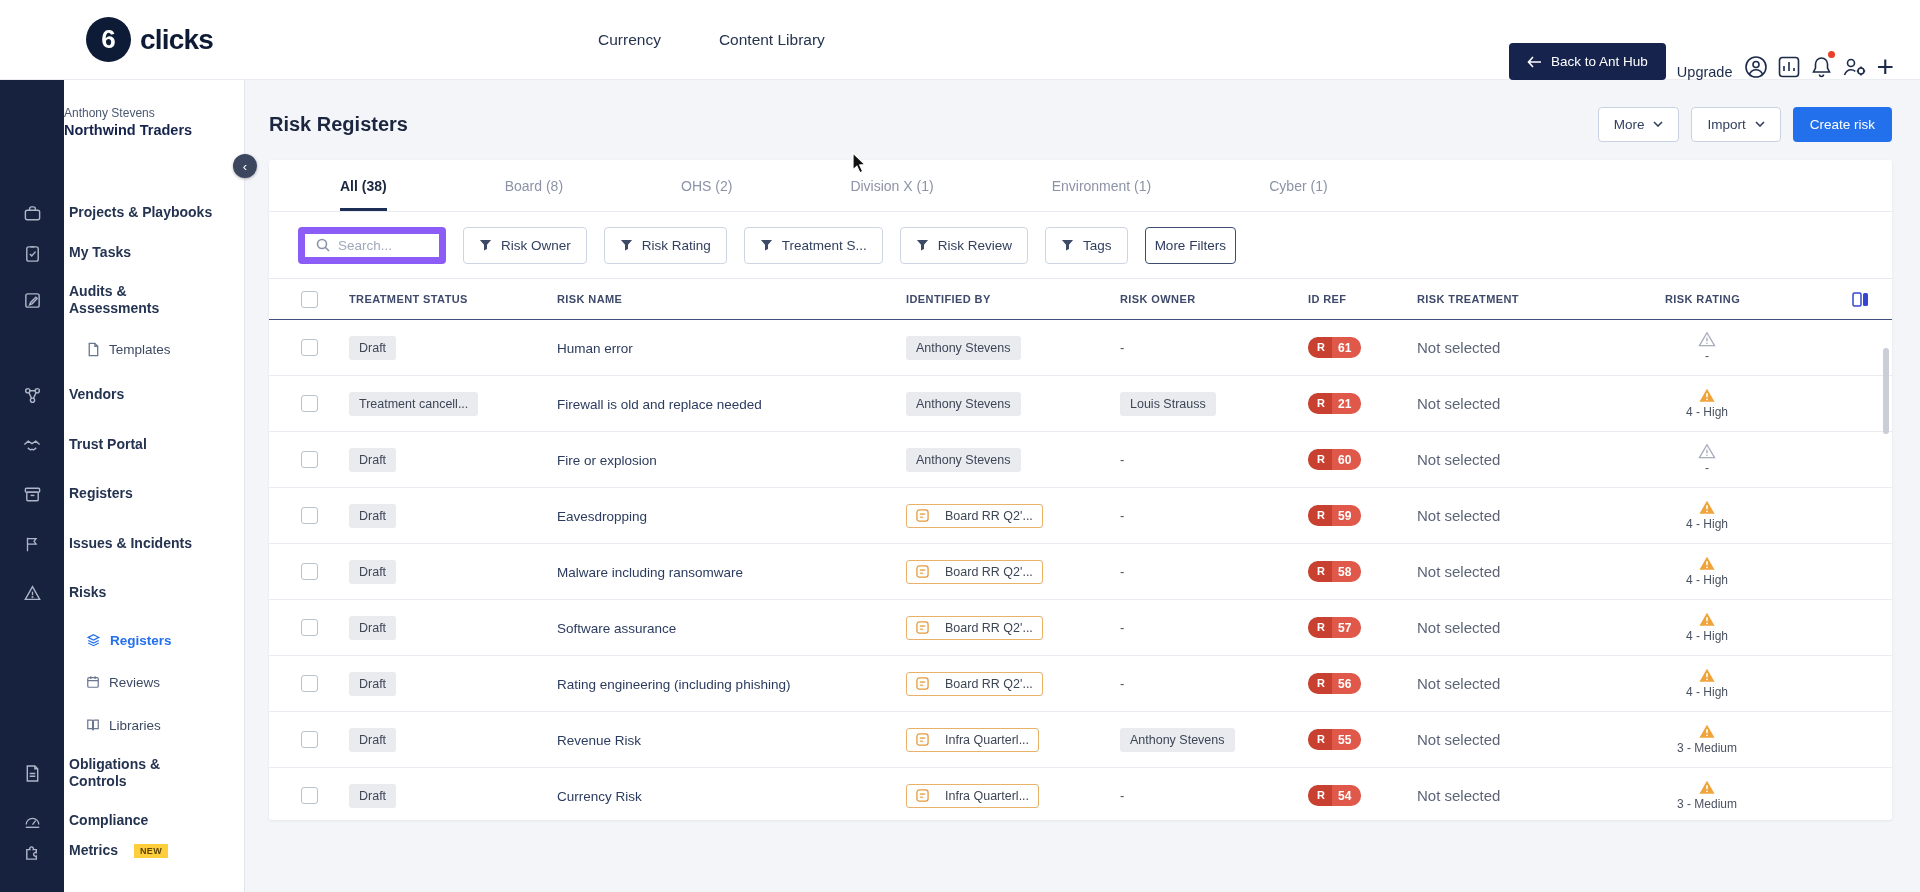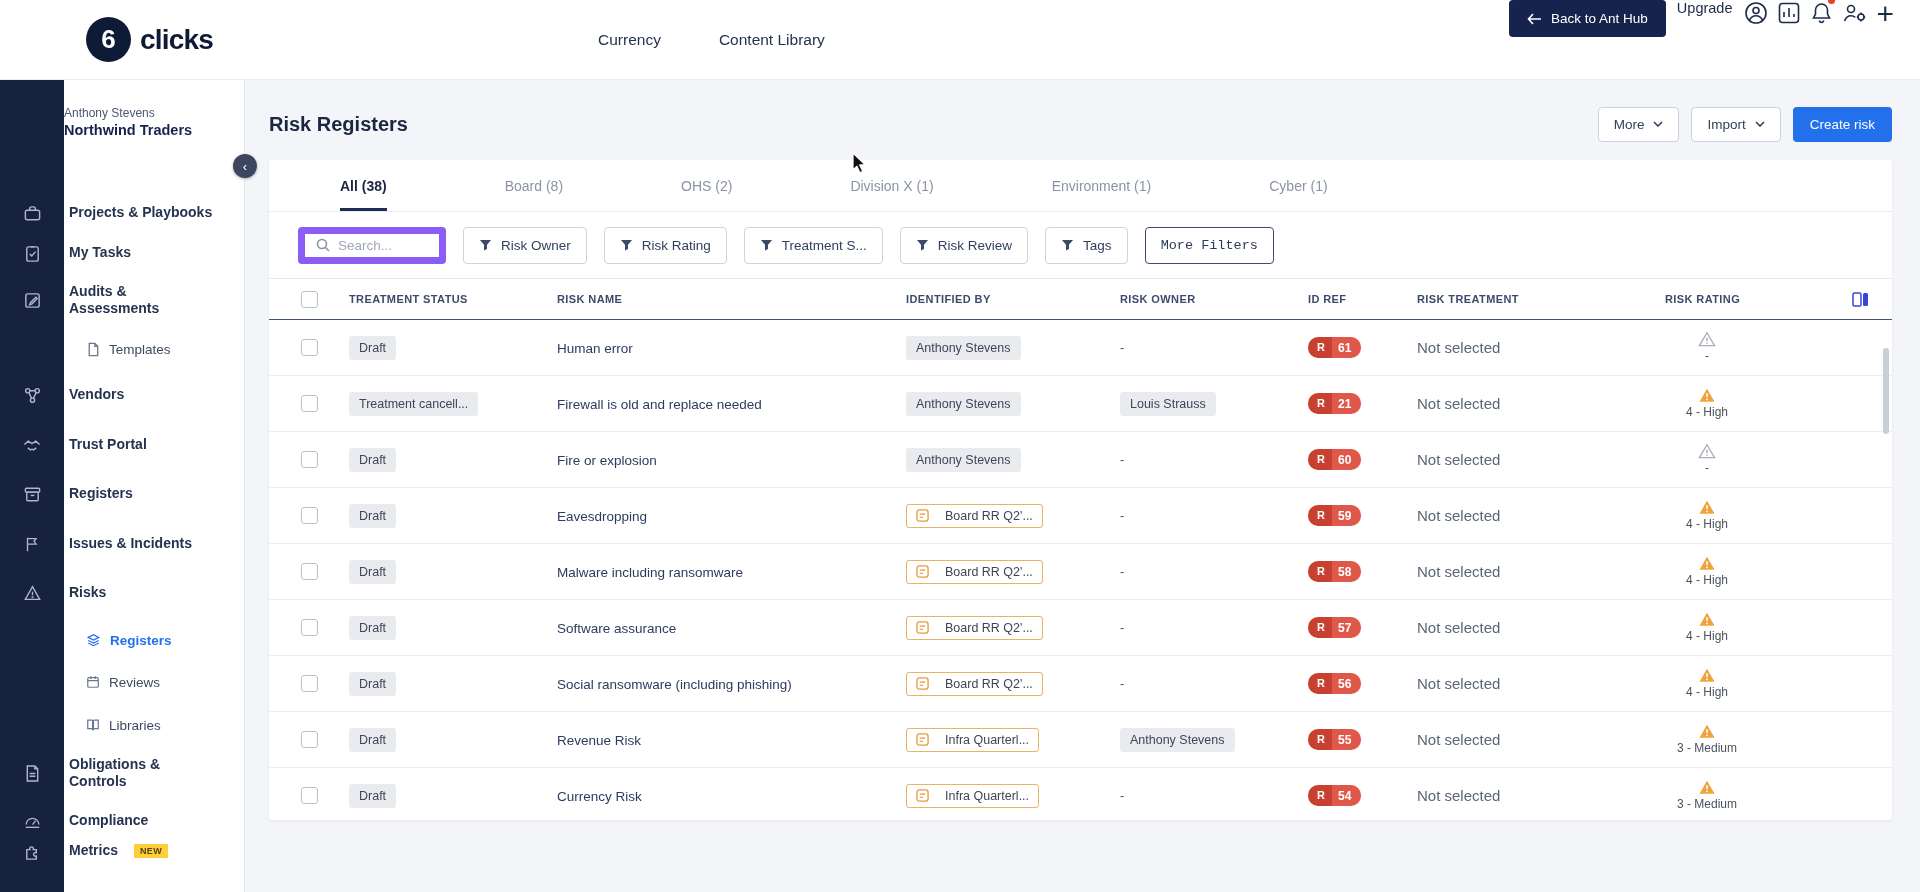--- a/index.html
+++ b/index.html
@@ -9,21 +9,21 @@
 
   
   .hdr { position:absolute; top:0; left:0; width:1920px; height:80px; background:#fff;
     border-bottom:1px solid #ebedf2; z-index:30; }
   .logo { position:absolute; left:86px; top:17px; display:flex; align-items:center; gap:9px; cursor:pointer; }
   .logo-c { width:45px; height:45px; border-radius:50%; background:#0e1b36; color:#fff;
     font-size:26px; font-weight:bold; display:flex; align-items:center; justify-content:center; }
   .logo-t { font-size:28px; font-weight:bold; color:#0e1b36; letter-spacing:-0.8px; }
   .hnav { position:absolute; left:598px; top:0; height:80px; display:flex; align-items:center; gap:58px; }
   .hnav .hlink { font-size:15.5px; color:#25334f; cursor:pointer; }
-  .hright { position:absolute; right:26px; top:0; height:80px; display:flex; align-items:flex-start; gap:7px; }
+  .hright { position:absolute; right:26px; top:0; height:80px; display:flex; align-items:flex-end; gap:7px; }
   .btn-back { display:inline-flex; align-items:center; gap:9px; background:#15234d; color:#fff;
     font-size:13.5px; padding:11px 18px; border-radius:4px; border:none; cursor:pointer; }
   .upgrade { font-size:14.5px; color:#1c2b4a; cursor:pointer; margin:0 4px; }
   .hicon { position:relative; color:#1c2b4a; cursor:pointer; }
   .hicon svg { stroke:#1c2b4a; fill:none; stroke-width:1.6; }
   .bell-dot { position:absolute; top:-3px; right:-1px; width:7px; height:7px; background:#e8402a; border-radius:50%; }
   .plus { font-size:30px; color:#1c2b4a; font-weight:300; line-height:0.9; cursor:pointer; }
 
   
   .leftnav { position:absolute; left:0; top:80px; width:245px; bottom:0; background:#fff;
@@ -72,21 +72,21 @@
   .search-box { width:148px; height:37px; border:7px solid #8b5cf6; border-radius:4px; display:flex;
     align-items:center; gap:8px; padding:0 11px; background:#fff; }
   .search-box svg { stroke:#8a93a8; fill:none; stroke-width:1.6; flex:none; }
   .search-box input { border:none; outline:none; width:100%; font-size:13.5px; color:#33415e;
     font-family:"Liberation Sans", sans-serif; }
   .search-box input::placeholder { color:#a0a8ba; }
   .fchip { height:37px; display:inline-flex; align-items:center; gap:9px; border:1px solid #cdd5e2;
     border-radius:4px; padding:0 15px; font-size:13.5px; color:#33415e; background:#fff; cursor:pointer; white-space:nowrap; }
   .fchip svg { fill:#3c4a66; flex:none; }
   .more-filters { height:37px; border:1.5px solid #3f4c70; border-radius:4px; background:#fff;
-    font-size:13.5px; color:#2c3a5c; padding:0 15px; cursor:pointer; font-family:Liberation Mono, monospace; }
+    font-size:13.5px; color:#2c3a5c; padding:0 9px; cursor:pointer; font-family:Liberation Sans, sans-serif; }
 
   .tgrid { display:grid; grid-template-columns:80px 208px 349px 214px 188px 109px 248px 1fr 64px; align-items:center; }
   .thead { height:42px; border-top:1px solid #e6e9ef; border-bottom:1px solid #41507c; }
   .th { font-size:11px; font-weight:bold; color:#3f4a6b; letter-spacing:.4px; text-transform:uppercase; }
   .trow { height:56px; border-bottom:1px solid #e9ecf1; }
   .ccheck { display:flex; justify-content:center; }
   .checkbox { width:17px; height:17px; border:1.5px solid #b9c1d0; border-radius:3px; background:#fff; cursor:pointer; }
   .chip { display:inline-flex; align-items:center; font-size:12.5px; color:#3d4656; border-radius:3px; padding:5px 10px; }
   .chip-status { background:#e9ebef; }
   .chip-person { background:#e9ebef; }
@@ -629,21 +629,21 @@
       </span>
         </span>
       <span></span>
     </div>
 
     <div class="tgrid trow">
       <span class="ccheck">
           <span class="checkbox"></span>
         </span>
       <span><span class="chip chip-status">Draft</span></span>
-      <span><span class="risk-link">Social ransomware (including phishing)</span></span>
+      <span><span class="risk-link">Rating engineering (including phishing)</span></span>
       <span><span class="chip chip-tag">
         <span>
               <svg width="13" height="13" viewBox="0 0 14 14">
                 <rect x="1" y="1" width="12" height="12" rx="2.5" fill="none" stroke="#e59a3c" stroke-width="1.4"></rect>
                 <rect x="4" y="4.5" width="6" height="2" rx="0.6" fill="#eeb269"></rect>
                 <rect x="4" y="8" width="4" height="1.6" rx="0.6" fill="#eeb269"></rect>
               </svg>
             </span>
         <span>Board RR Q2'...</span>
           </span></span>

